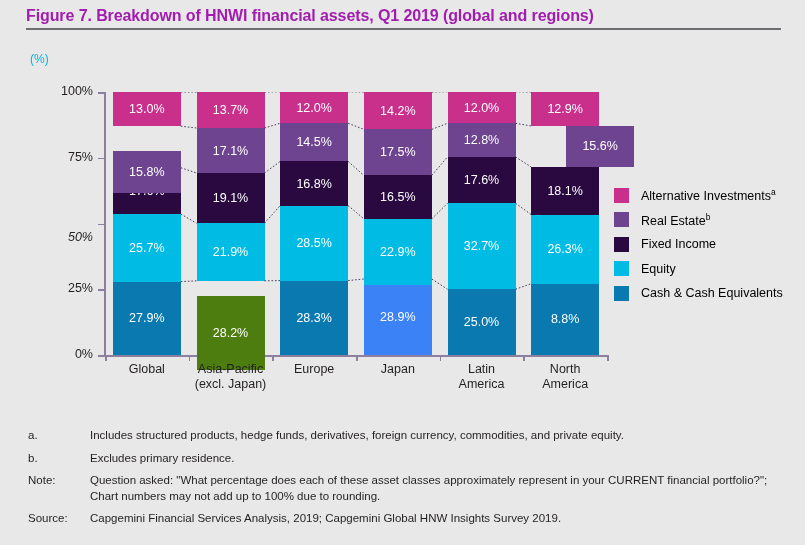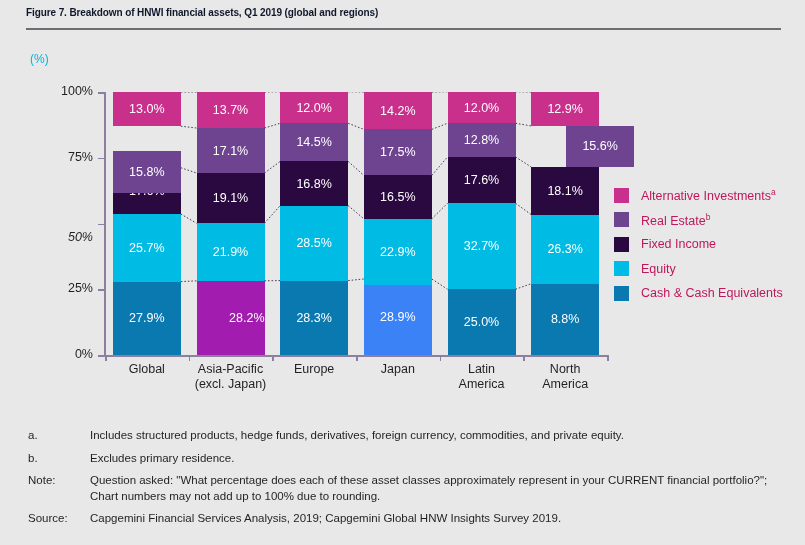--- a/index.html
+++ b/index.html
@@ -14,25 +14,25 @@
     overflow: hidden;
     position: relative;
     color: #231f20;
   }
 
   
   #figure-title {
     position: absolute;
     left: 26px;
     top: 7px;
-    font-size: 10px;
+    font-size: 16px;
     font-weight: bold;
     letter-spacing: -0.1px;
     white-space: nowrap;
-    color: #0f172a;
+    color: #a21caf;
   }
   #title-rule {
     position: absolute;
     left: 26px;
     top: 28px;
     width: 755px;
     height: 2px;
     background: #6d6e71;
   }
 
@@ -150,21 +150,21 @@
     height: 24.5px;
   }
   .legend-swatch {
     width: 15px;
     height: 15px;
     flex: 0 0 15px;
     margin-right: 12px;
   }
   .legend-text {
     font-size: 12.5px;
-    color: #be185d;
+    color: #000000;
     white-space: nowrap;
   }
   .legend-text sup {
     font-size: 8.5px;
     vertical-align: super;
   }
 
   
   #footnotes {
     position: absolute;
@@ -221,21 +221,21 @@
         <span>17.6%</span>
       </div>
       <div class="seg" style="top: 34.19px; height: 41.554px; background: rgb(110, 68, 145); margin-top: 25px;">
         <span>15.8%</span>
       </div>
       <div class="seg" style="top: 5.68434e-14px; height: 34.19px; background: rgb(200, 48, 140);">
         <span>13.0%</span>
       </div>
     </div>
     <div class="bar" style="left: 91.5px;">
-      <div class="seg" style="top: 189px; height: 74.166px; background: #a21caf; justify-content: flex-end;">
+      <div class="seg" style="top: 204px; height: 74.166px; background: #4d7c0f;">
         <span>28.2%</span>
       </div>
       <div class="seg" style="top: 131.237px; height: 57.597px; background: rgb(0, 188, 228);">
         <span>21.9%</span>
       </div>
       <div class="seg" style="top: 81.004px; height: 50.233px; background: rgb(42, 8, 64);">
         <span>19.1%</span>
       </div>
       <div class="seg" style="top: 36.031px; height: 44.973px; background: rgb(110, 68, 145);">
         <span>17.1%</span>

